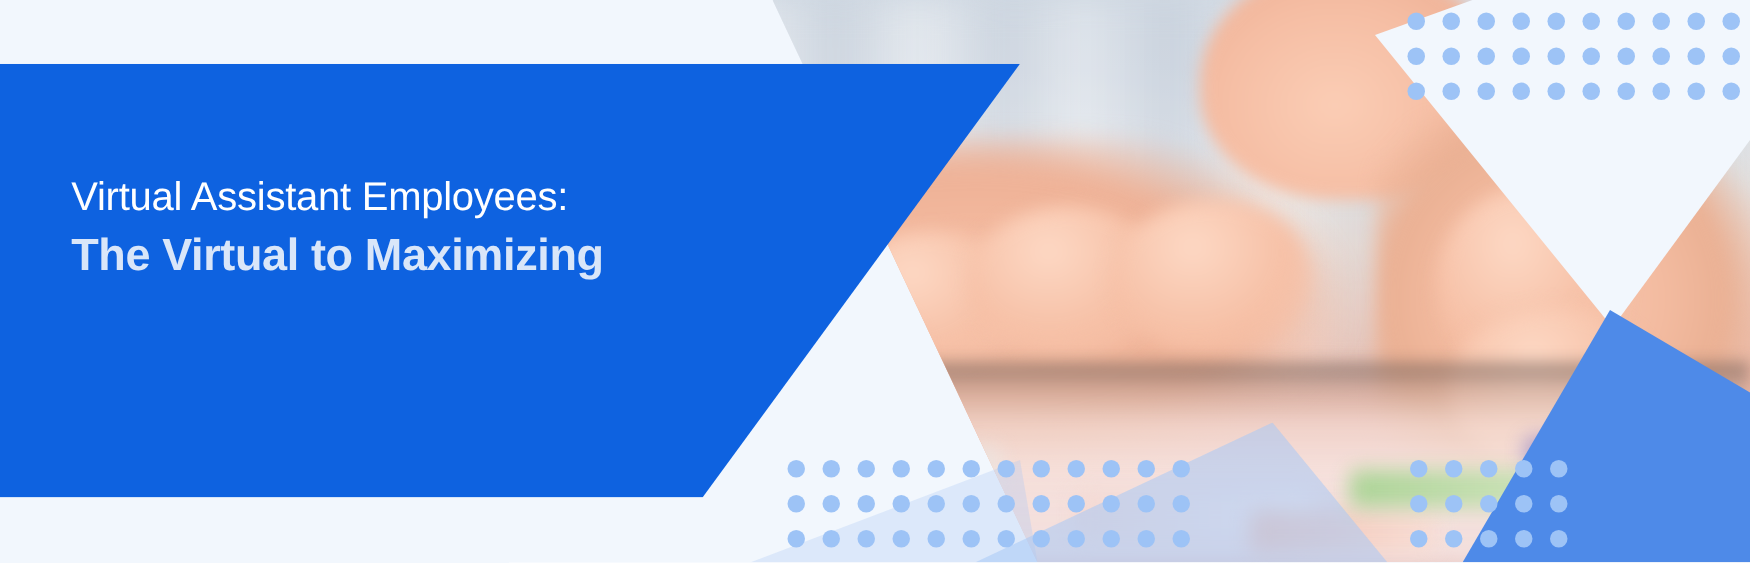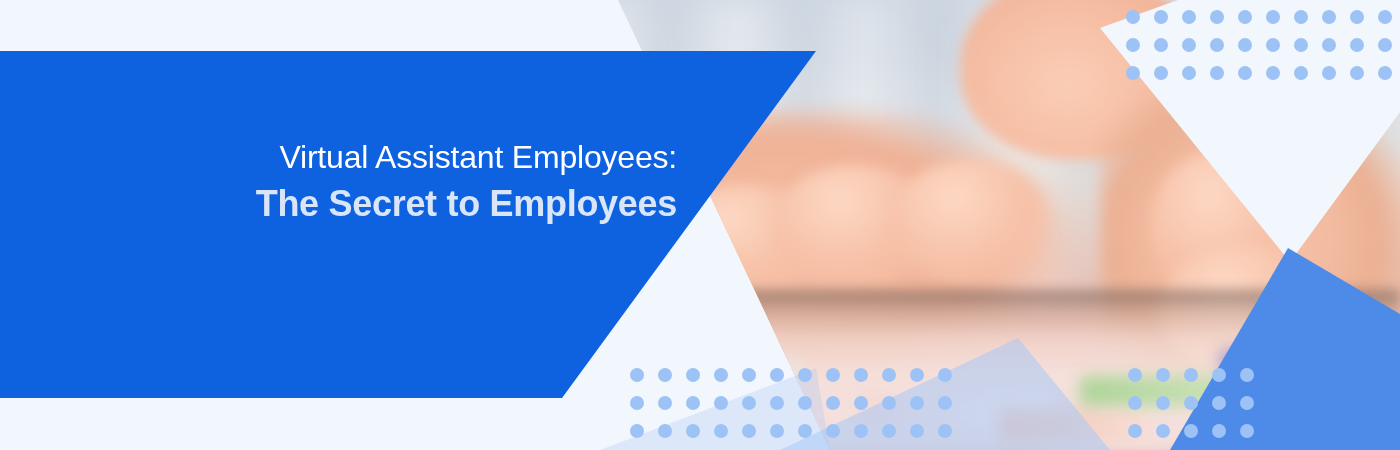--- a/index.html
+++ b/index.html
@@ -140,21 +140,20 @@
   }
   #dots-topright { left:1126px; top:10px; width:274px; height:90px; }
   #dots-bottom  { left:630px;  top:368px; width:340px; height:84px; }
   #dots-bottomright { left:1128px; top:368px; width:150px; height:84px; }
 
   
   #headline {
     position:absolute;
     left:57px; top:136px;
     width:620px;
-    text-align:right;
   }
   #headline .l1 {
     font-size:32px;
     font-weight:400;
     color:#ffffff;
     letter-spacing:-0.2px;
     line-height:1.32;
     white-space:nowrap;
   }
   #headline .l2, #headline .l3 {
@@ -288,16 +287,16 @@
       <div class="dot" style="left: 28px; top: 56px;"></div>
       <div class="dot" style="left: 56px; top: 56px;"></div>
       <div class="dot" style="left: 84px; top: 56px;"></div>
       <div class="dot" style="left: 112px; top: 56px;"></div>
     </div>
 
   <div class="shape" id="blue-panel"></div>
 
   <div id="headline">
     <div class="l1">Virtual Assistant Employees:</div>
-    <div class="l2">The Secret to Employees</div>
+    <div class="l2">The Virtual to Maximizing</div>
   </div>
 
 </div>
 
 </body></html>

